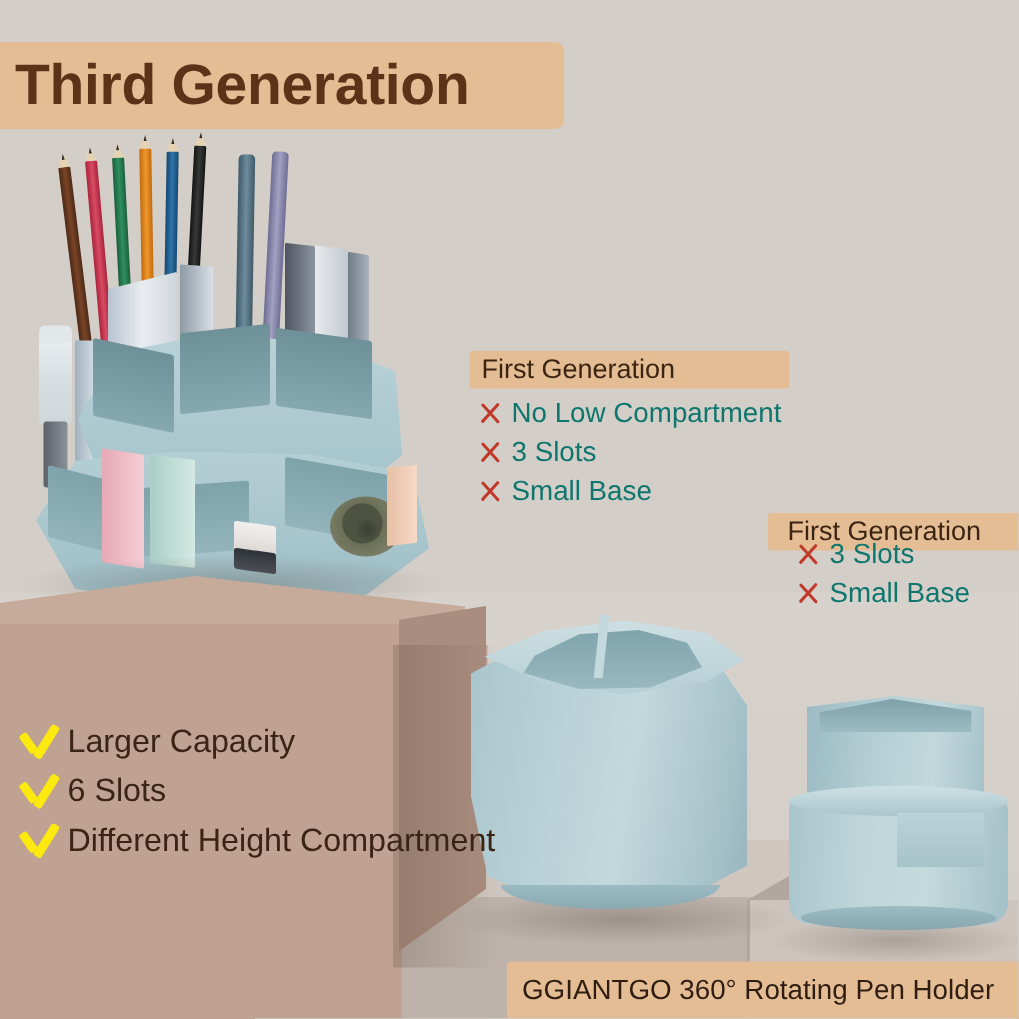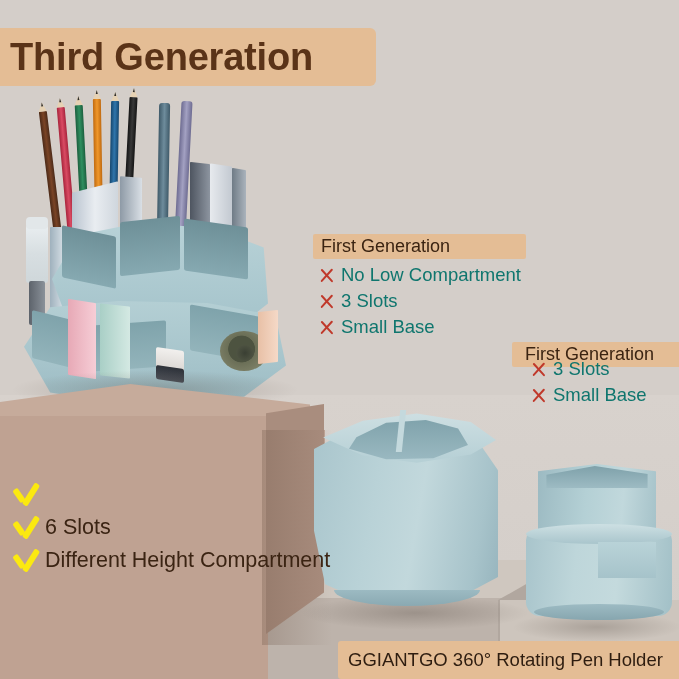--- a/index.html
+++ b/index.html
@@ -372,20 +372,21 @@
     </div>
     <div class="neg-row">
       <span class="xmark"></span>
       <span>Small Base</span>
     </div>
   </div>
 
   <div id="list-pros">
     <div class="pro-row">
       <span class="check"></span>
+      <span>Larger Capacity</span>
     </div>
     <div class="pro-row">
       <span class="check"></span>
       <span>6 Slots</span>
     </div>
     <div class="pro-row">
       <span class="check"></span>
       <span>Different Height Compartment</span>
     </div>
   </div>

